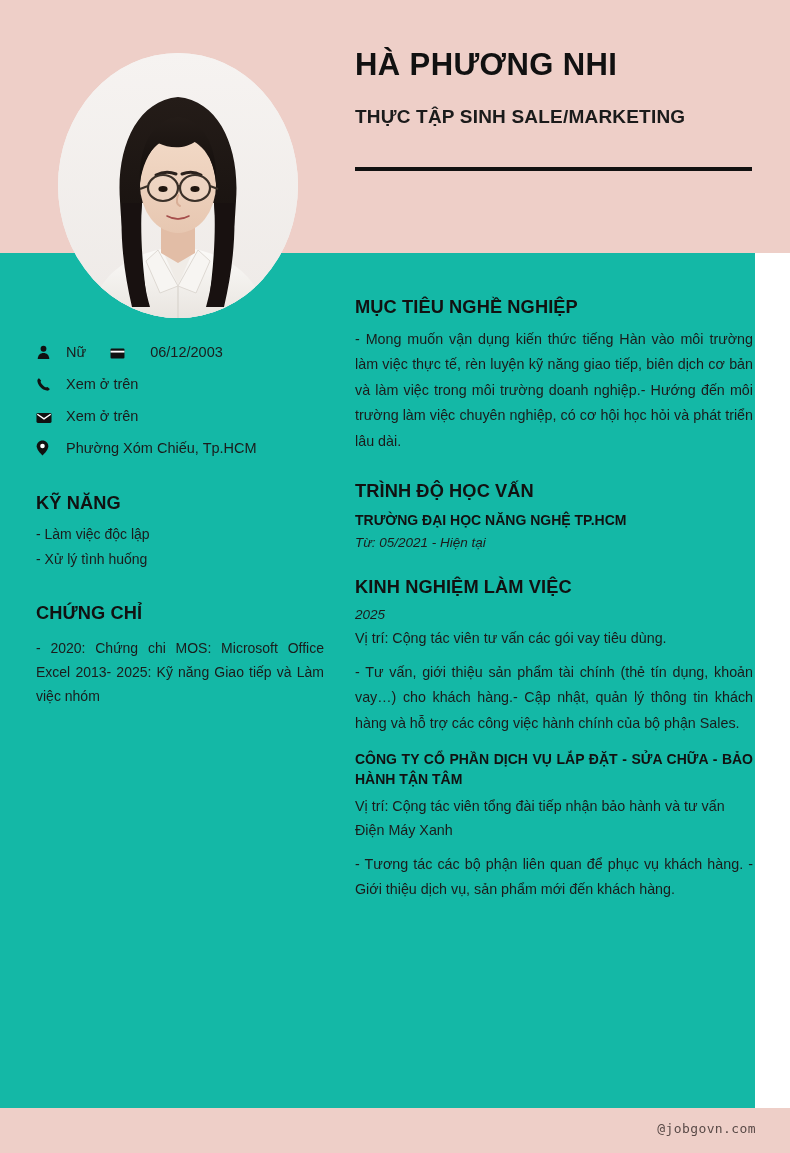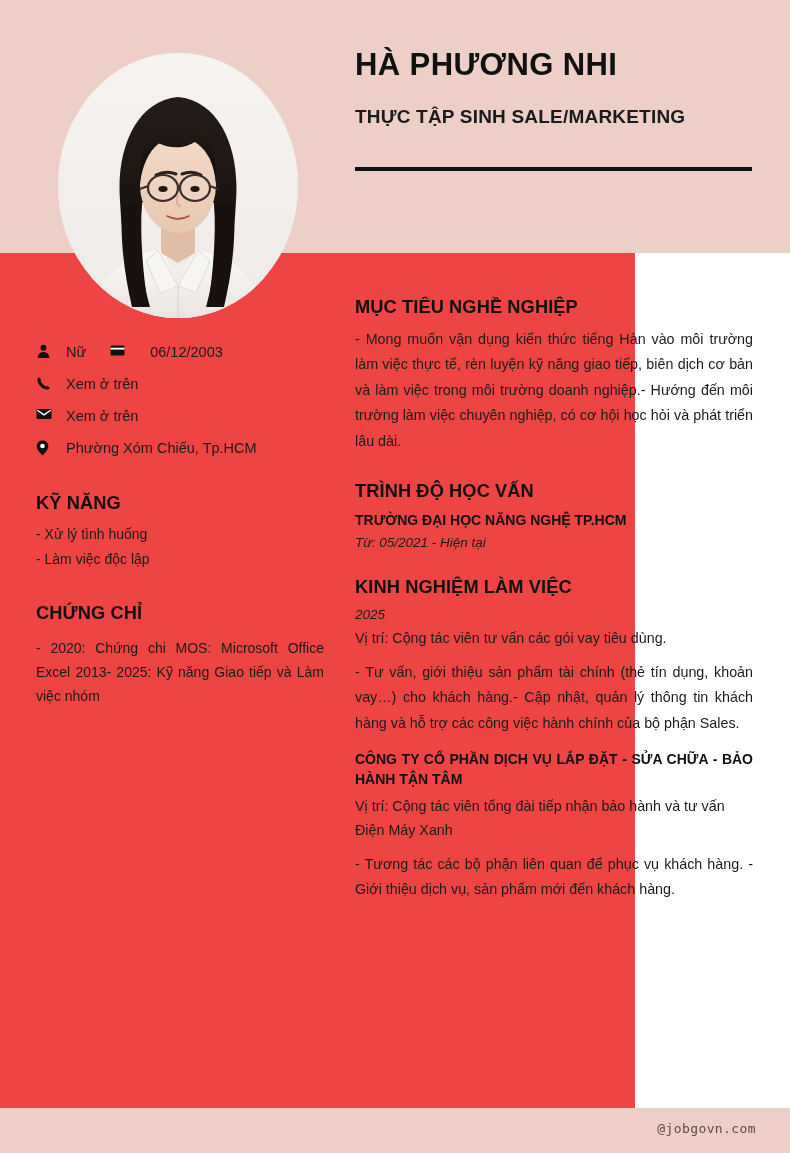--- a/index.html
+++ b/index.html
@@ -12,23 +12,23 @@
     background: #ffffff;
     font-family: "Liberation Sans", sans-serif;
     color: #1b1b1b;
     overflow: hidden;
     position: relative;
   }
 
   
   .page {
     position: relative;
-    width: 635px;
+    width: 755px;
     height: 1153px;
-    background: #ef4444;
+    background: #14b8a6;
   }
 
   .header-band {
     position: absolute;
     left: 0;
     top: 0;
     width: 790px;
     height: 253px;
     background: #eecfc8;
   }
@@ -116,21 +116,21 @@
   .contact-grid {
     position: relative;
   }
   .contact-row {
     display: flex;
     align-items: center;
     height: 32px;
   }
   .contact-cell {
     display: flex;
-    align-items: flex-start;
+    align-items: flex-end;
   }
   .contact-cell.second { margin-left: 24px; gap: 10px; }
   .c-icon {
     width: 20px;
     min-width: 20px;
     display: flex;
     align-items: center;
     justify-content: flex-start;
     color: #111111;
   }
@@ -337,22 +337,22 @@
               </svg>
           </span>
           <span class="c-text">Phường Xóm Chiếu, Tp.HCM</span>
         </div>
       </div>
 
     </div>
 
     <div class="left-block" style="margin-top:28px;">
       <div class="sec-head">KỸ NĂNG</div>
+      <div class="bullet-line">- Làm việc độc lập</div>
       <div class="bullet-line">- Xử lý tình huống</div>
-      <div class="bullet-line">- Làm việc độc lập</div>
     </div>
 
     <div class="left-block">
       <div class="sec-head">CHỨNG CHỈ</div>
       <div class="just-para">- 2020: Chứng chi MOS: Microsoft Office Excel 2013- 2025: Kỹ năng Giao tiếp và Làm việc nhóm</div>
     </div>
 
   </div>
 
   <div class="col-right">

